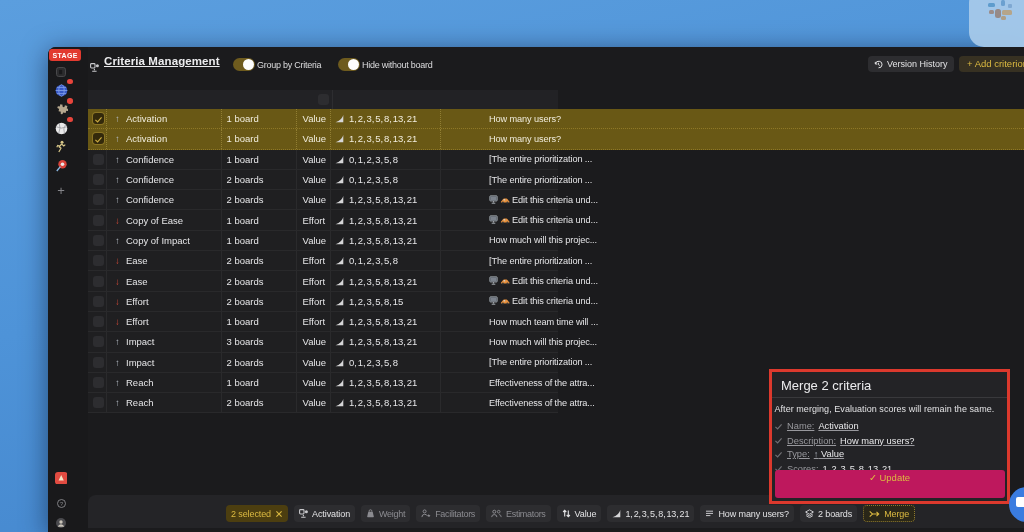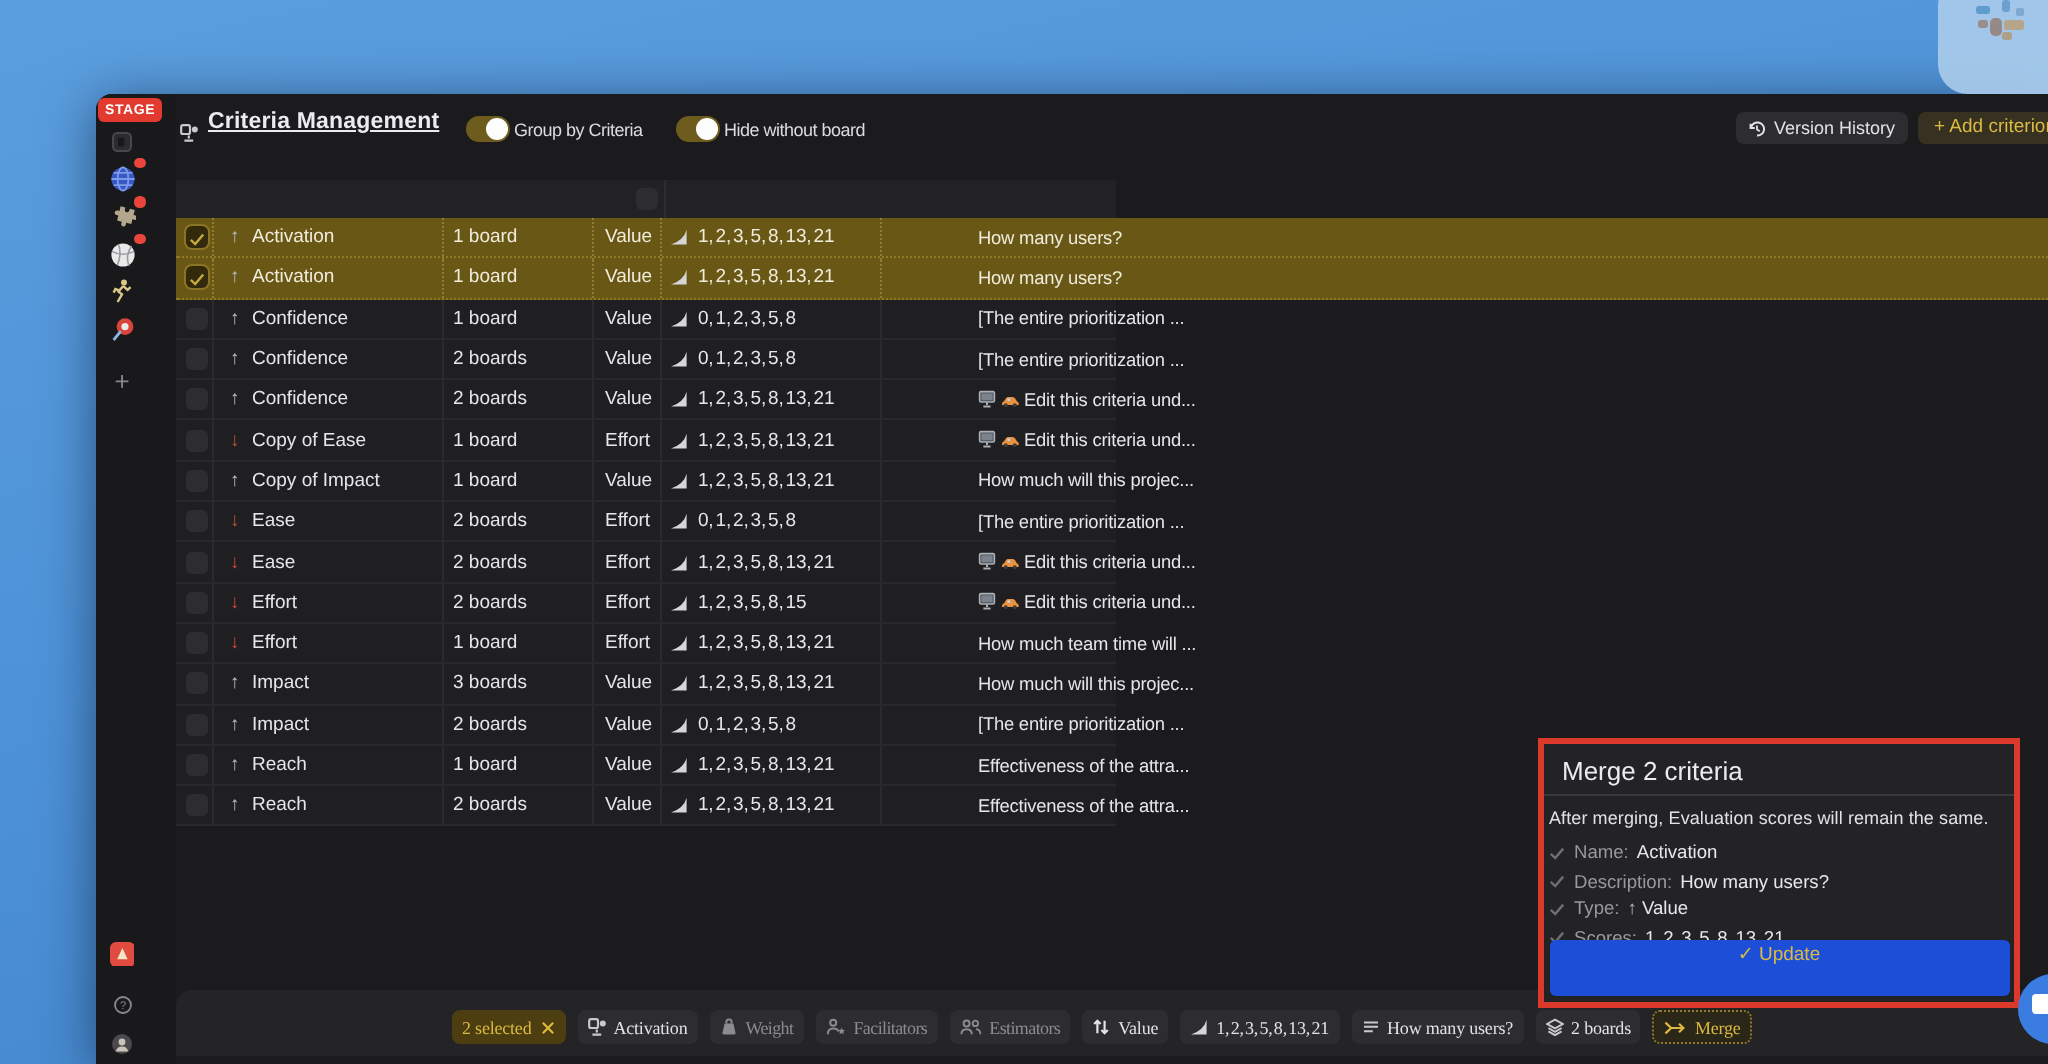--- a/index.html
+++ b/index.html
@@ -37,33 +37,33 @@
 .cbsel { background:#33290b; box-shadow:0 0 0 1px rgba(190,160,60,0.4); }
 .au { color:#b4bac4; font-size:9.5px; margin-right:5px; width:6px; }
 .ad { color:#cf4a38; font-size:9.5px; margin-right:5px; width:6px; }
 .row .au,.row .ad { margin-left:1px; }
 .sc { margin-left:5px; word-spacing:-1.5px; letter-spacing:-0.1px; }
 .hic { margin-right:4px; display:inline-flex; }
 .sortbtn { position:absolute; left:97px; top:3px; width:13px; height:13px; background:#38383b; border-radius:3px; color:#e6e6e8; text-align:center; line-height:13px; font-size:9px; }
 .sarr { color:#808084; font-size:9px; }
 
 #btb { position:absolute; left:40px; top:448px; width:936px; height:33px; background:#242427; border-radius:8px 0 0 0; }
-#pills { position:absolute; left:138px; top:10px; display:flex; gap:6px; height:17px; font-size:9px; letter-spacing:-0.1px; align-items:center;font-family:Liberation Serif, serif; }
+#pills { position:absolute; left:138px; top:10px; display:flex; gap:6px; height:17px; font-size:9px; letter-spacing:-0.1px; align-items:center; }
 .pill { height:17px; background:#2d2d30; border-radius:4px; display:flex; align-items:center; padding:0 5px; color:#e3e3e5; gap:4px; white-space:nowrap; }
 .pill.gray { color:#8b8b90; letter-spacing:-0.3px; }
 .pill.gold { background:#4c3e10; color:#dcba41; }
 .pill.merge { background:#2a2718; border:1px dotted #8f7a2e; color:#dcba41; }
 
 #modal { position:absolute; left:769px; top:369px; width:241px; height:134.5px; background:#232326; border:3px solid #dc392d; z-index:20; }
 #modal .mt { position:absolute; left:9px; top:6px; font-size:13px; color:#ececee; }
 #modal .msep { position:absolute; left:0; top:25px; width:100%; height:1px; background:#39393c; }
 #modal .mp { position:absolute; left:2.5px; top:31.5px; font-size:9px; color:#e2e2e4; white-space:nowrap; letter-spacing:0.05px; }
-.mli { position:absolute; left:2px; font-size:9.3px; color:#98989d; white-space:nowrap; display:flex; align-items:center; gap:4px; }
+.mli { position:absolute; left:2px; font-size:9.3px; color:#98989d; white-space:nowrap; display:flex; align-items:center; gap:4px;text-decoration:underline; }
 .mli b { color:#e8e8ea; font-weight:normal; }
-#mupd { position:absolute; left:2.5px; bottom:3px; width:230px; height:28px; background:#1d4ed8; border-radius:3px; color:#dcba41; font-size:9.5px; text-align:center; line-height:16px; }
+#mupd { position:absolute; left:2.5px; bottom:3px; width:230px; height:28px; background:#be185d; border-radius:3px; color:#dcba41; font-size:9.5px; text-align:center; line-height:16px; }
 
 #stage { position:absolute; left:49px; top:49px; background:#e23a2f; color:#fff; font-size:7px; font-weight:bold; letter-spacing:0.3px; padding:2.5px 3.5px 2px; border-radius:3px; z-index:30; }
 #cap { position:absolute; left:969px; top:-12px; width:76px; height:59px; background:rgba(172,205,235,0.88); border-radius:15px; z-index:40; }
 #chat { position:absolute; left:1009px; top:487px; width:35px; height:35px; border-radius:50%; background:#3a7ce0; z-index:50; }
 #chat:after { content:""; position:absolute; left:7px; top:10px; width:14px; height:10px; background:#fff; border-radius:2px; }
 </style></head>
 <body>
 
 <div id="win">
   <div id="side">

